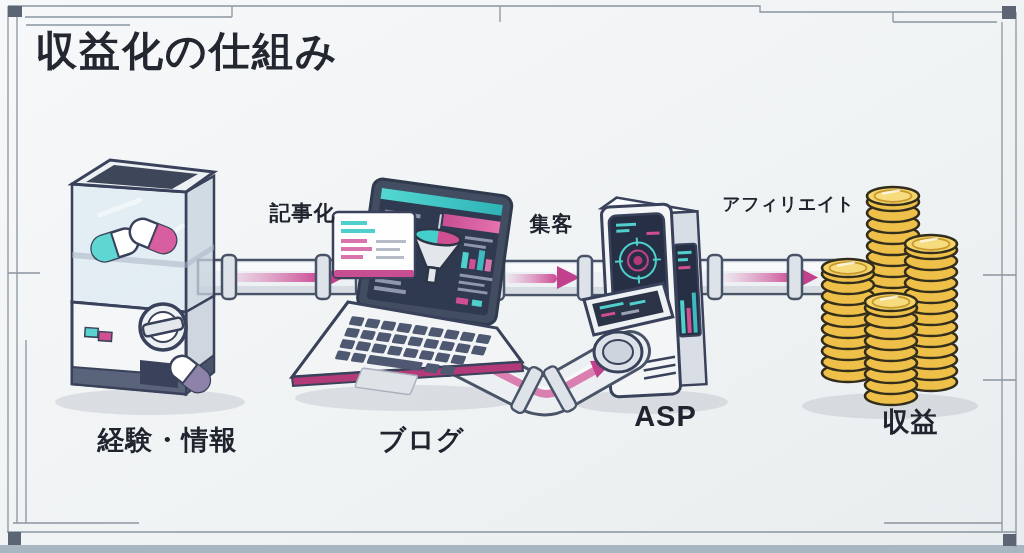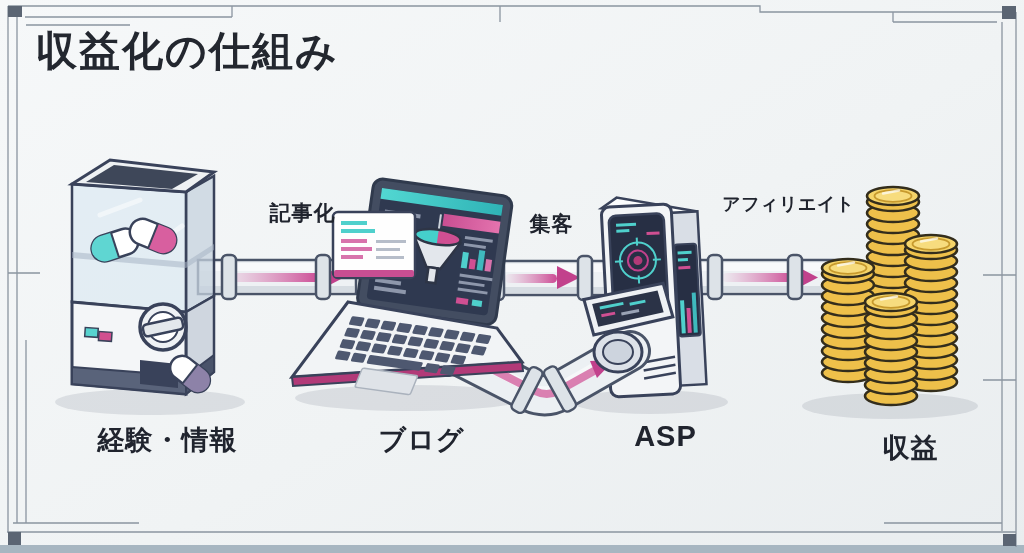--- a/index.html
+++ b/index.html
@@ -350,16 +350,16 @@
 <div class="title">収益化の仕組み</div>
 
 <div class="lbl edge-label" style="left:287px;top:199px;">記事化</div>
 <div class="lbl edge-label" style="left:536px;top:210px;">集客</div>
 <div class="lbl edge-label-2line" style="left:773px;top:193px;">
   <span style="display:block;">アフィリエイト</span>
 </div>
 
 <div class="lbl node-label" style="left:152px;top:422px;">経験・情報</div>
 <div class="lbl node-label" style="left:406px;top:422px;">ブログ</div>
-<div class="lbl node-label" style="left:650px;top:420px;font-size:29px;text-align:right;">ASP</div>
-<div class="lbl node-label" style="left:895px;top:430px;">収益</div>
+<div class="lbl node-label" style="left:650px;top:400px;font-size:29px;text-align:right;">ASP</div>
+<div class="lbl node-label" style="left:895px;top:404px;">収益</div>
 
 </div>
 
 </body></html>

